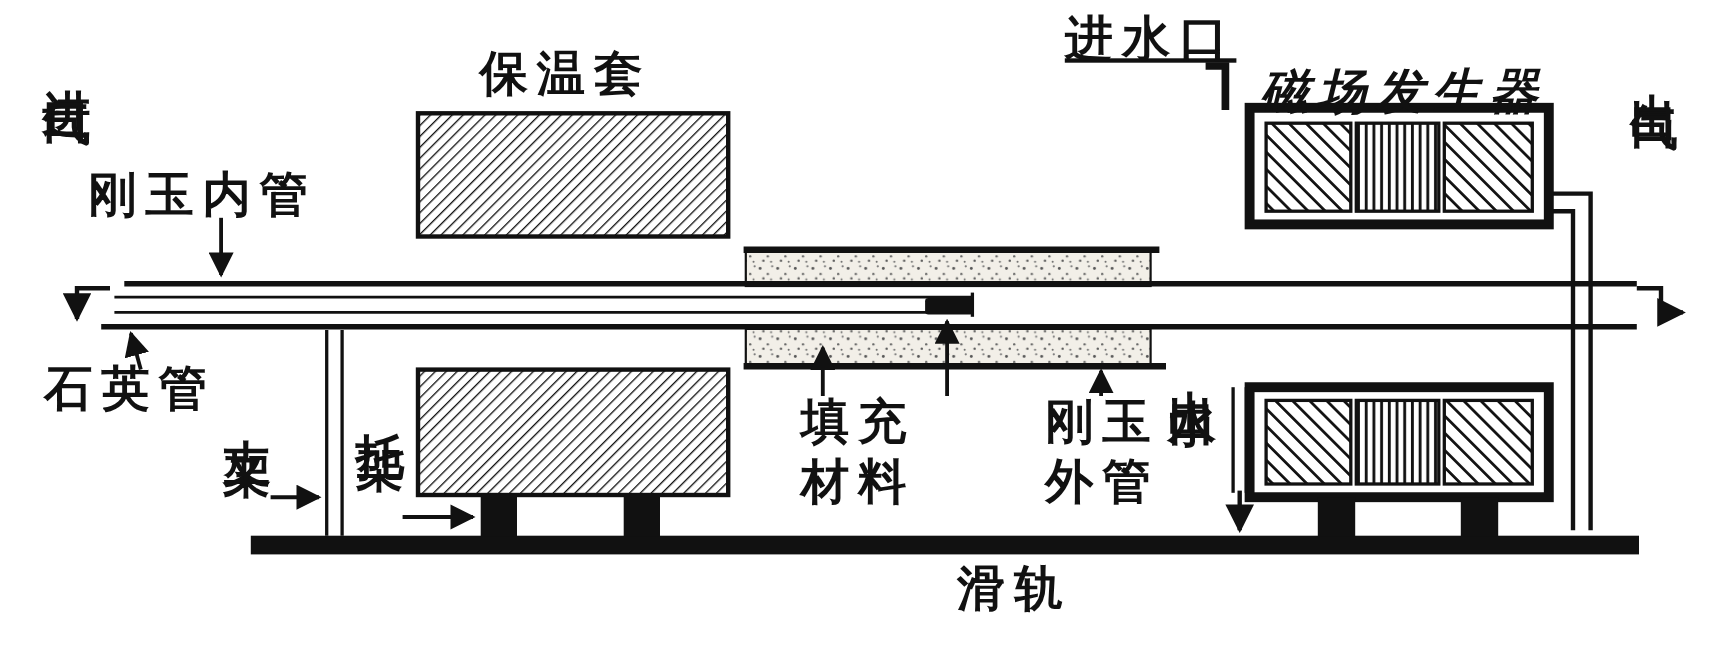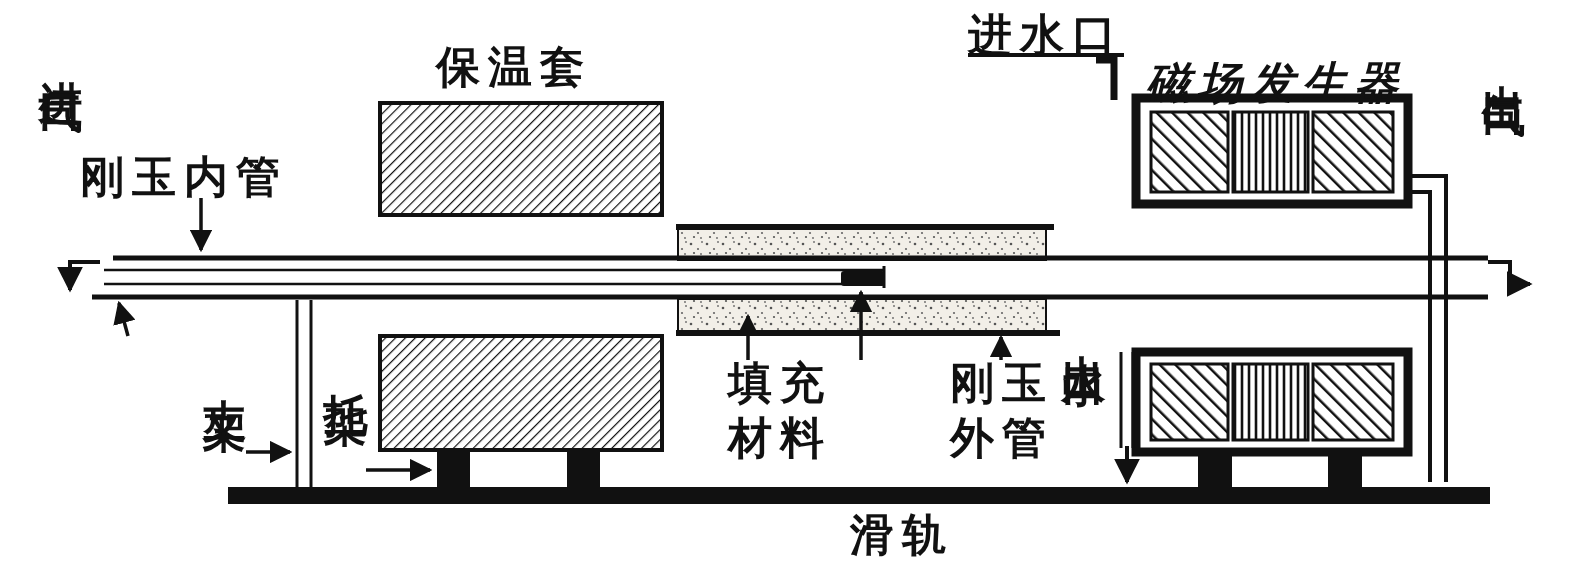--- a/index.html
+++ b/index.html
@@ -127,22 +127,23 @@
     <line x1="861" y1="360" x2="861" y2="292" stroke="#111" stroke-width="3.5" marker-end="url(#arr)"></line>
     <line x1="1001" y1="360" x2="1001" y2="337" stroke="#111" stroke-width="3.5" marker-end="url(#arr)"></line>
   </svg>
 
   <div class="lbl vlabel" style="left:33px; top:46px;">进气口</div>
   <div class="lbl" style="left:436px; top:40px;">保温套</div>
   <div class="lbl" style="left:80px; top:150px;">刚玉内管</div>
   <div class="lbl" style="left:968px; top:8px;text-decoration:underline;">进水口</div>
   <div class="lbl" style="left:1146px; top:56px;font-style:italic;">磁场发生器</div>
   <div class="lbl vlabel" style="left:1476px; top:50px;">出气口</div>
+  <div class="lbl" style="left:40px; top:326px;">石英管</div>
   <div class="lbl vlabel" style="left:197px; top:364px;">支架</div>
   <div class="lbl vlabel" style="left:318px; top:358px;">托架</div>
   <div class="lbl" style="left:728px; top:356px;">填充
 材料</div>
   <div class="lbl" style="left:950px; top:356px;">刚玉
 外管</div>
   <div class="lbl vlabel" style="left:1056px; top:320px;">出水口</div>
-  <div class="lbl" style="left:850px; top:508px;">滑轨</div>
+  <div class="lbl" style="left:870px; top:508px;">滑轨</div>
 
 </div>
 
 </body></html>

